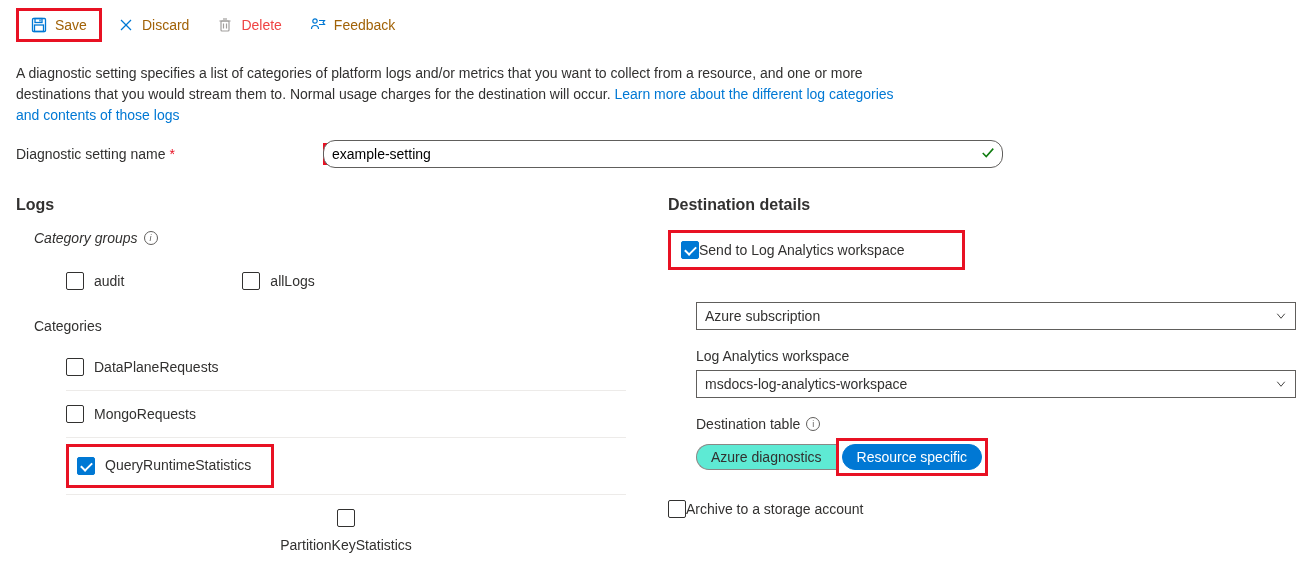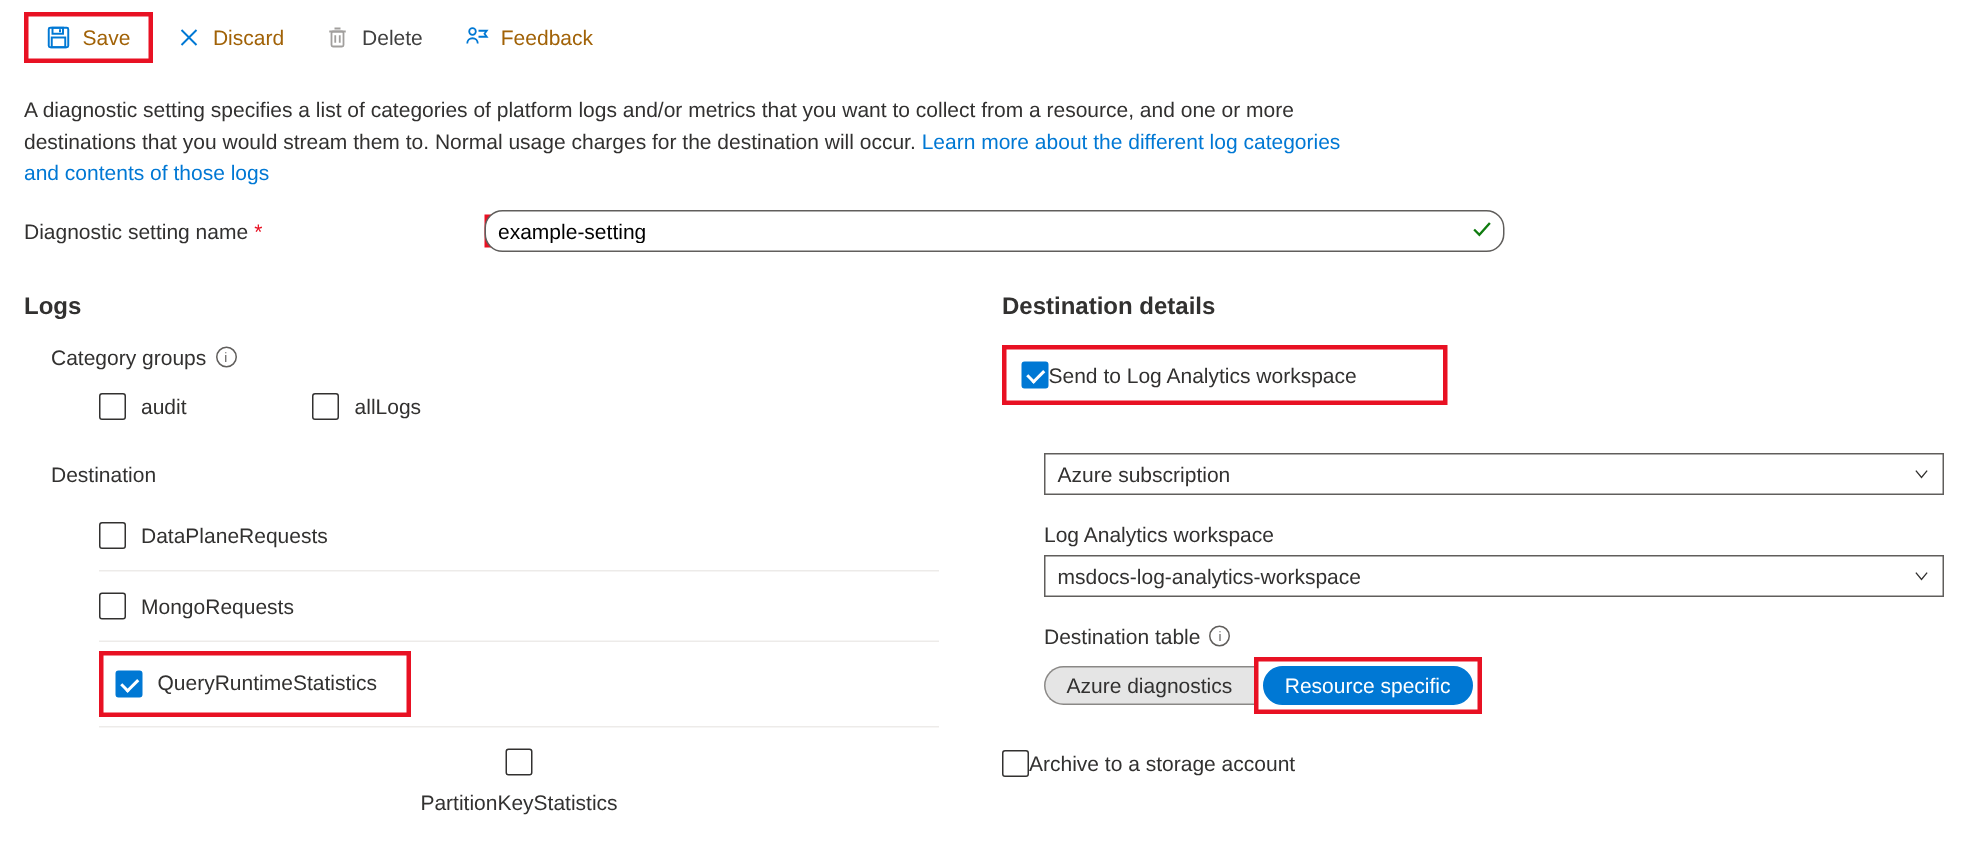--- a/index.html
+++ b/index.html
@@ -1,64 +1,64 @@
 <!DOCTYPE html>
 <html><head>
 <meta charset="utf-8">
 <style>
   * { box-sizing: border-box; margin: 0; padding: 0; }
   body { font-family: "Segoe UI", Arial, sans-serif; font-size: 14px; color: #323130; padding: 0; background: #fff; width: 1316px; }
   
   .toolbar { display: flex; align-items: center; padding: 8px 16px; gap: 4px; border-bottom: 1px solid transparent; }
   .toolbar-btn { display: flex; align-items: center; gap: 8px; padding: 6px 12px; background: none; border: none; cursor: pointer; font-size: 14px; color: #a16207; }
-  .toolbar-btn.disabled { color: #404040; cursor: default; }
+  .toolbar-btn.disabled { color: #ef4444; cursor: default; }
   .toolbar-btn svg { width: 16px; height: 16px; }
   
   .hl-red { border: 3px solid #e81123; }
   
   .content { padding: 12px 16px; }
   .desc { color: #323130; line-height: 1.5; margin-bottom: 14px; max-width: 880px; }
   .link { color: #0078d4; text-decoration: none; }
   
   .setting-row { display: flex; align-items: center; margin-bottom: 28px; }
   .setting-label { width: 310px; }
   .req { color: #e81123; margin-left: 4px; }
   .text-input-wrap { position: relative; display: inline-flex; align-items: center; }
   .text-input { width: 680px; height: 28px; border: 1px solid #605e5c; padding: 0 30px 0 8px; font-size: 14px; outline: none; }
   .valid-check { position: absolute; right: 8px; color: #107c10; }
   
   .columns { display: flex; gap: 20px; }
   .col { flex: 1; }
   
   .section-title { font-size: 16px; font-weight: 600; margin-bottom: 16px; }
-  .subsection-label { display: flex; align-items: center; gap: 6px; font-size: 14px; margin-bottom: 10px; margin-left: 18px; }
+  .subsection-label { display: flex; align-items: center; gap: 6px; font-size: 14px; margin-bottom: 20px; margin-left: 18px; font-style: italic; }
   .info-icon { width: 14px; height: 14px; border: 1px solid #605e5c; border-radius: 50%; display: inline-flex; align-items: center; justify-content: center; font-size: 9px; color: #605e5c; }
   
   .check-row { display: flex; align-items: center; gap: 10px; padding: 6px 0; margin-left: 36px; }
   .check-row-narrow { margin-left: 50px; }
   .checkbox { width: 18px; height: 18px; border: 1px solid #323130; border-radius: 2px; display: inline-flex; align-items: center; justify-content: center; background: #fff; flex-shrink: 0; }
   .checkbox.checked { background: #0078d4; border-color: #0078d4; }
   .checkbox.checked::after { content: ""; width: 5px; height: 9px; border: solid #fff; border-width: 0 2px 2px 0; transform: rotate(45deg); margin-top: -2px; }
   
-  .category-groups-row { display: flex; gap: 84px; align-items: flex-end; }
+  .category-groups-row { display: flex; gap: 118px; align-items: flex-end; }
   
   .cat-section { margin-top: 22px; }
   .cat-title { margin-left: 18px; margin-bottom: 10px; }
   .cat-item { display: flex; align-items: center; gap: 10px; padding: 14px 0; margin-left: 50px; border-bottom: 1px solid #edebe9; max-width: 560px; }
   .cat-item.no-border { border-bottom: none; flex-direction: column; }
   .dest-row { display: flex; align-items: center; padding: 6px 8px; text-align: right; }
   .dest-hl { display: inline-flex; }
   
   .field-group { margin-left: 28px; margin-bottom: 18px; }
   .field-label { display: flex; align-items: center; gap: 6px; margin-bottom: 6px; }
   .select { width: 600px; height: 28px; border: 1px solid #605e5c; padding: 0 8px; display: flex; align-items: center; justify-content: space-between; background: #fff; }
   .select-chevron { width: 12px; height: 12px; }
   
   .pill-group { display: flex; align-items: center; margin-top: 4px; }
-  .pill { border: 1px solid #8a8886; padding: 4px 14px; font-size: 14px; background: #e5e5e5; }
+  .pill { border: 1px solid #8a8886; padding: 4px 14px; font-size: 14px; background: #5eead4; }
   .pill.left { border-radius: 14px 0 0 14px; border-right: none; }
   .pill.right { border-radius: 14px; background: #0078d4; color: #ffffff; border-color: #0078d4; }
   
   .boxed-qrs { display: inline-flex; padding: 10px 20px 10px 8px; }
 </style>
 </head>
 <body>
 
 <div class="toolbar">
   <span class="hl-red" style="display:inline-flex;">
@@ -134,21 +134,21 @@
           <span class="checkbox"></span>
           <span>audit</span>
         </div>
         <div class="check-row" style="margin-left:0;">
           <span class="checkbox"></span>
           <span>allLogs</span>
         </div>
       </div>
 
       <div class="cat-section">
-        <div class="cat-title">Destination</div>
+        <div class="cat-title">Categories</div>
 
         <div class="cat-item">
           <span class="checkbox"></span>
           <span>DataPlaneRequests</span>
         </div>
         <div class="cat-item">
           <span class="checkbox"></span>
           <span>MongoRequests</span>
         </div>
         <div class="cat-item" style="padding:6px 0;">

